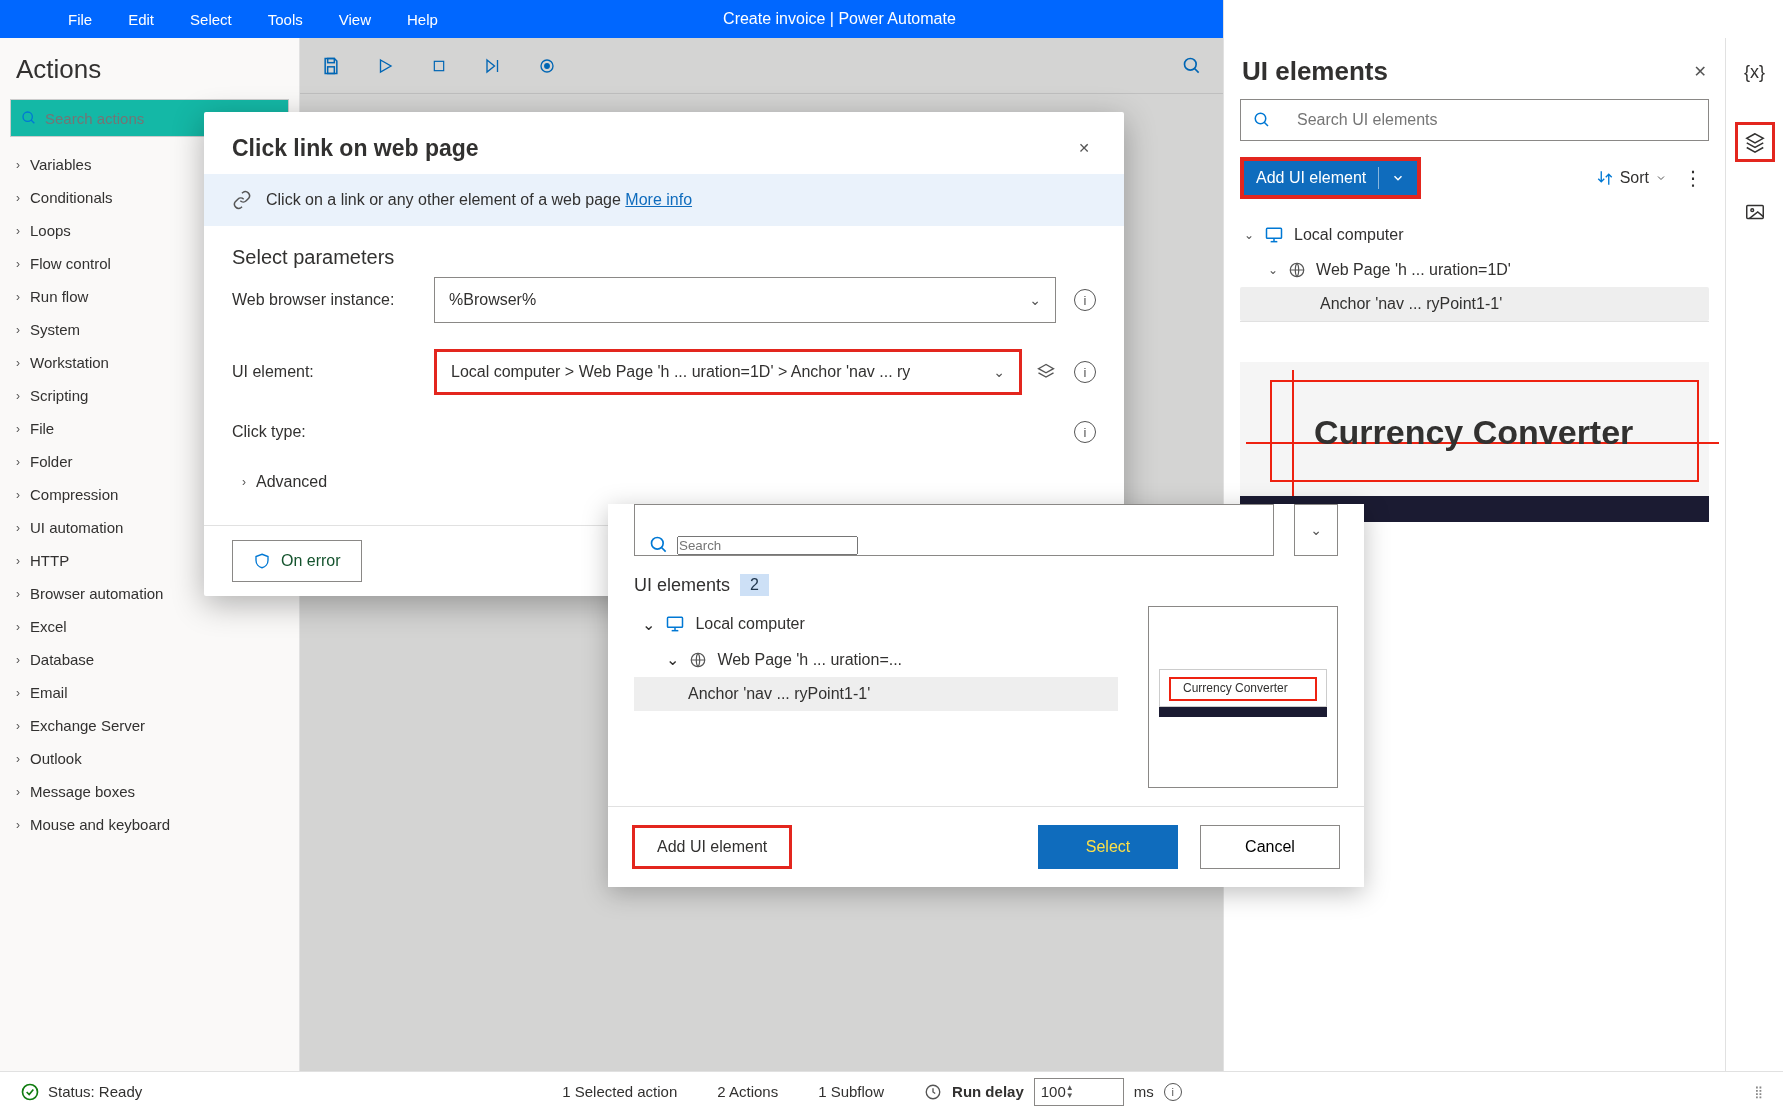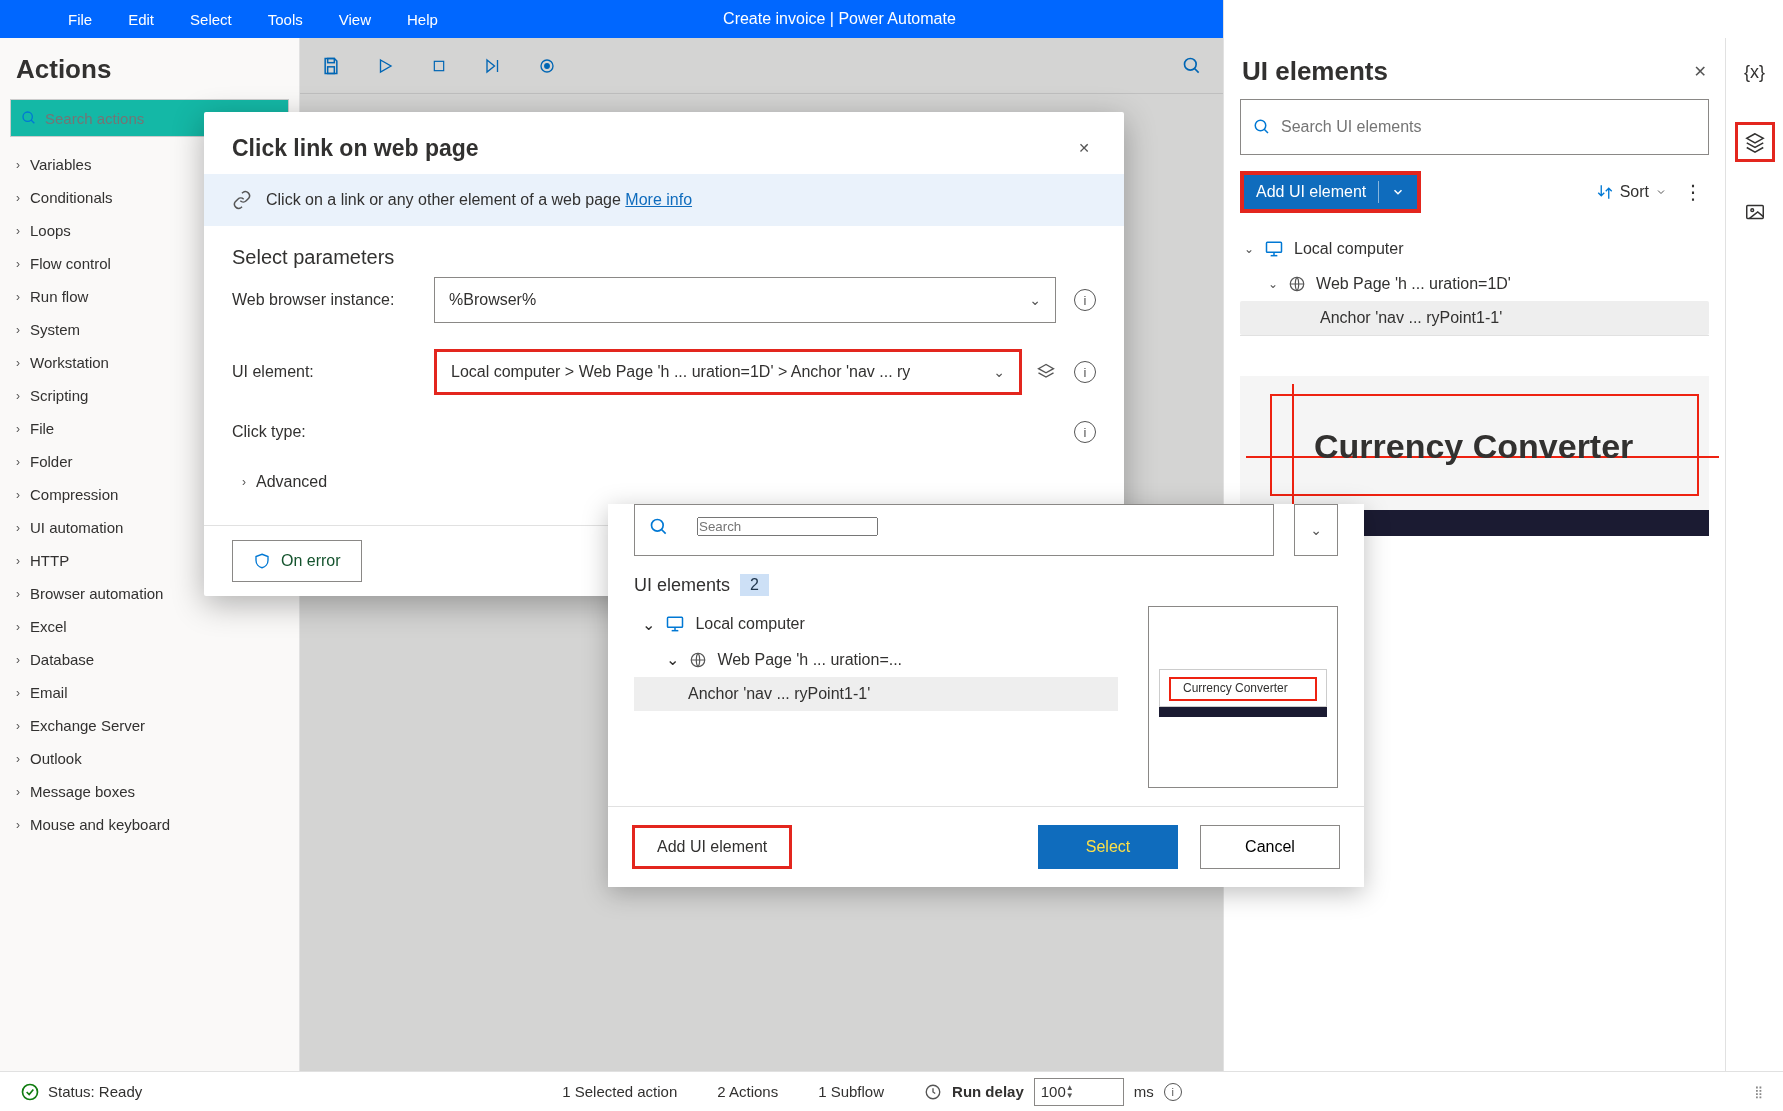--- a/index.html
+++ b/index.html
@@ -15,21 +15,21 @@
 .titlebar .winbtn { width: 48px; height: 38px; display: flex; align-items: center; justify-content: center; cursor: pointer; }
 
 
 .main { display: flex; height: calc(100% - 38px - 40px); background: #faf9f8; }
 .left { width: 300px; border-right: 1px solid #e1e1e1; background: #faf9f8; padding: 12px 10px; }
 .center { flex: 1; position: relative; background: #faf9f8; }
 .right { width: 560px; border-left: 1px solid #e1e1e1; background: #fff; display: flex; }
 .rightmain { flex: 1; padding: 12px 16px; position: relative; }
 .rightrail { width: 58px; border-left: 1px solid #e1e1e1; display: flex; flex-direction: column; align-items: center; padding-top: 14px; gap: 30px; }
 
-.left h2 { font-size: 26px; font-weight: 700; padding: 4px 6px 14px; color: #323130; }
+.left h2 { font-size: 26px; font-weight: 400; padding: 4px 6px 14px; color: #323130; }
 .searchbox { display: flex; align-items: center; border: 1px solid #ccc; background: #14b8a6; height: 38px; padding: 0 10px; gap: 8px; font-size: 15px; color: #555; margin-bottom: 12px; }
 .searchbox svg { color: #0078d4; }
 .searchbox input { border: none; outline: none; flex: 1; font-size: 15px; background: transparent; }
 
 .actionlist { display: flex; flex-direction: column; gap: 2px; }
 .actionlist .item { display: flex; align-items: center; gap: 10px; padding: 7px 6px; font-size: 15px; color: #323130; cursor: pointer; }
 .actionlist .item .chev { color: #555; font-size: 12px; }
 
 
 .toolbar { height: 56px; display: flex; align-items: center; border-bottom: 1px solid #e1e1e1; padding: 0 18px; gap: 28px; background: #faf9f8; }
@@ -41,21 +41,21 @@
 
 
 .status { position: absolute; bottom: 0; left: 0; right: 0; height: 40px; background: #fff; border-top: 1px solid #e1e1e1; display: flex; align-items: center; padding: 0 20px; font-size: 15px; color: #323130; gap: 40px; }
 .status .numinput { width: 90px; height: 28px; border: 1px solid #8a8886; display:flex; align-items:center; padding: 0 6px; justify-content:flex-start; }
 .status .numinput .spin { display:flex; flex-direction:column; font-size:8px; line-height:8px; color:#555; }
 
 
 .rhead { display: flex; align-items: center; justify-content: space-between; padding: 6px 2px 12px; }
 .rhead h2 { font-size: 26px; font-weight: 600; color: #323130; }
 .rhead .close { font-size: 16px; color: #555; cursor: pointer; }
-.rsearch { border: 1px solid #8a8886; height: 56px; display: flex; align-items: center; padding: 0 12px; gap: 10px; margin-bottom: 16px; }
+.rsearch { border: 1px solid #8a8886; height: 42px; display: flex; align-items: center; padding: 0 12px; gap: 26px; margin-bottom: 16px; }
 .rsearch input { border: none; outline: none; font-size: 16px; flex: 1; }
 .rtoolbar { display: flex; align-items: center; gap: 10px; margin-bottom: 18px; }
 .addui { background: #0f6cbd; color: #fff; height: 42px; display: flex; align-items: center; border: 4px solid #e3261e; padding: 0 12px; gap: 12px; font-size: 16px; }
 .addui .sep { width: 1px; height: 22px; background: rgba(255,255,255,.5); }
 .sortbtn { margin-left: auto; display: flex; align-items: center; gap: 6px; font-size: 16px; color: #323130; cursor: pointer; }
 .kebab { font-size: 20px; color: #323130; padding: 0 6px; cursor: pointer; }
 .rtree { margin-top: 10px; font-size: 16px; color: #323130; }
 .rtree .node { display: flex; align-items: center; gap: 10px; padding: 8px 4px; }
 .rtree .node.anchor { background: #eee; padding-left: 44px; border-radius:2px; }
 .rtree .chev { color: #555; font-size: 12px; }
@@ -88,21 +88,21 @@
 .frow .layericon { margin-left: 4px; color:#555; }
 .frow .field .chev { font-size: 14px; color:#555; }
 .advrow { display:flex; align-items:center; gap:10px; padding: 4px 0 14px 10px; font-size:16px; color:#323130; cursor:pointer; }
 .dlg-foot { border-top: 1px solid #e1e1e1; padding: 14px 28px; display:flex; }
 .dlg-foot .onerr { border:1px solid #8a8886; height: 42px; padding: 0 20px; display:flex; align-items:center; gap:10px; font-size:16px; color:#14532d; cursor:pointer; }
 .dlg-foot .spacer { flex:1; }
 .dlg-foot .cancel { border:1px solid #8a8886; height: 42px; width: 140px; display:flex; align-items:center; justify-content:center; font-size:16px; cursor:pointer; }
 
 
 .dropdown { position: absolute; top: 504px; left: 608px; width: 756px; background: #fff; box-shadow: 0 6px 24px rgba(0,0,0,.25); z-index: 60; display:flex; flex-direction:column; }
-.dropdown .searchfield { flex:1; height: 52px; border: 1px solid #8a8886; display:flex; align-items:flex-start; padding: 12px 14px; gap:28px; font-size:17px; color:#555; margin: 0 20px 0 0; }
+.dropdown .searchfield { flex:1; height: 52px; border: 1px solid #8a8886; display:flex; align-items:flex-end; padding: 0 14px; gap:8px; font-size:17px; color:#555; margin: 0 20px 0 0; }
 .dropdown .subhead { display:flex; align-items:center; gap:10px; padding: 18px 0 10px 0; font-size:18px; color:#323130; }
 .dropdown .subhead .badge { background:#cde0f6; padding: 2px 10px; font-size:16px; color:#20364d; }
 .dropdown .dropbody { display:flex; gap: 30px; padding-bottom: 18px; }
 .dropdown .treecol { flex:1; font-size:16px; color:#323130; }
 .dropdown .treecol .node { display:flex; align-items:center; gap:10px; padding: 8px 8px; }
 .dropdown .treecol .node.anchor { background:#eee; padding-left: 54px; }
 .dropdown .prevcol { width: 190px; }
 .dropdown .prevbox { border:1px solid #8a8886; height: 182px; position:relative; background:#fff; }
 .dropdown .prevbox .bar { position:absolute; top:62px; left:10px; right:10px; height:38px; border:1px solid #ccc; }
 .dropdown .prevbox .hl { position:absolute; top:70px; left:20px; right:20px; height:24px; border:2px solid #e21; }

